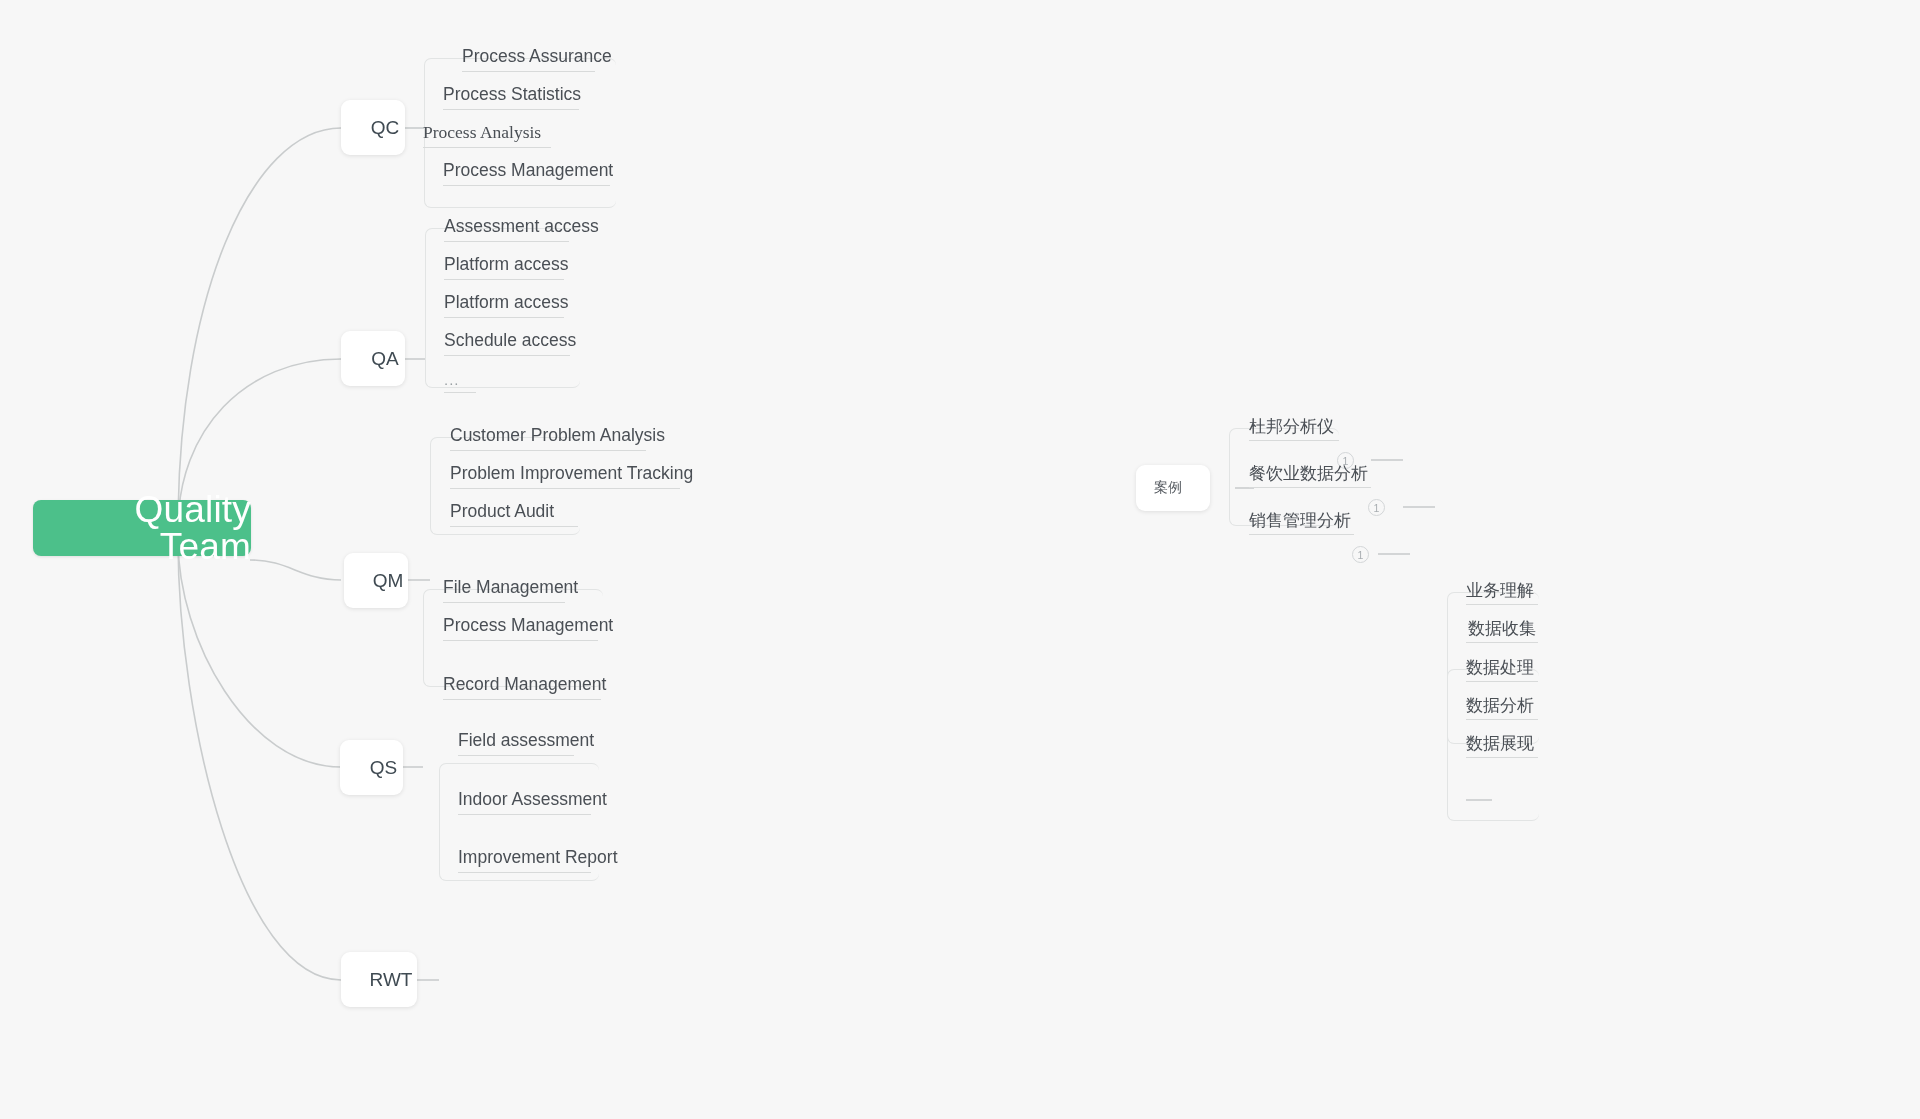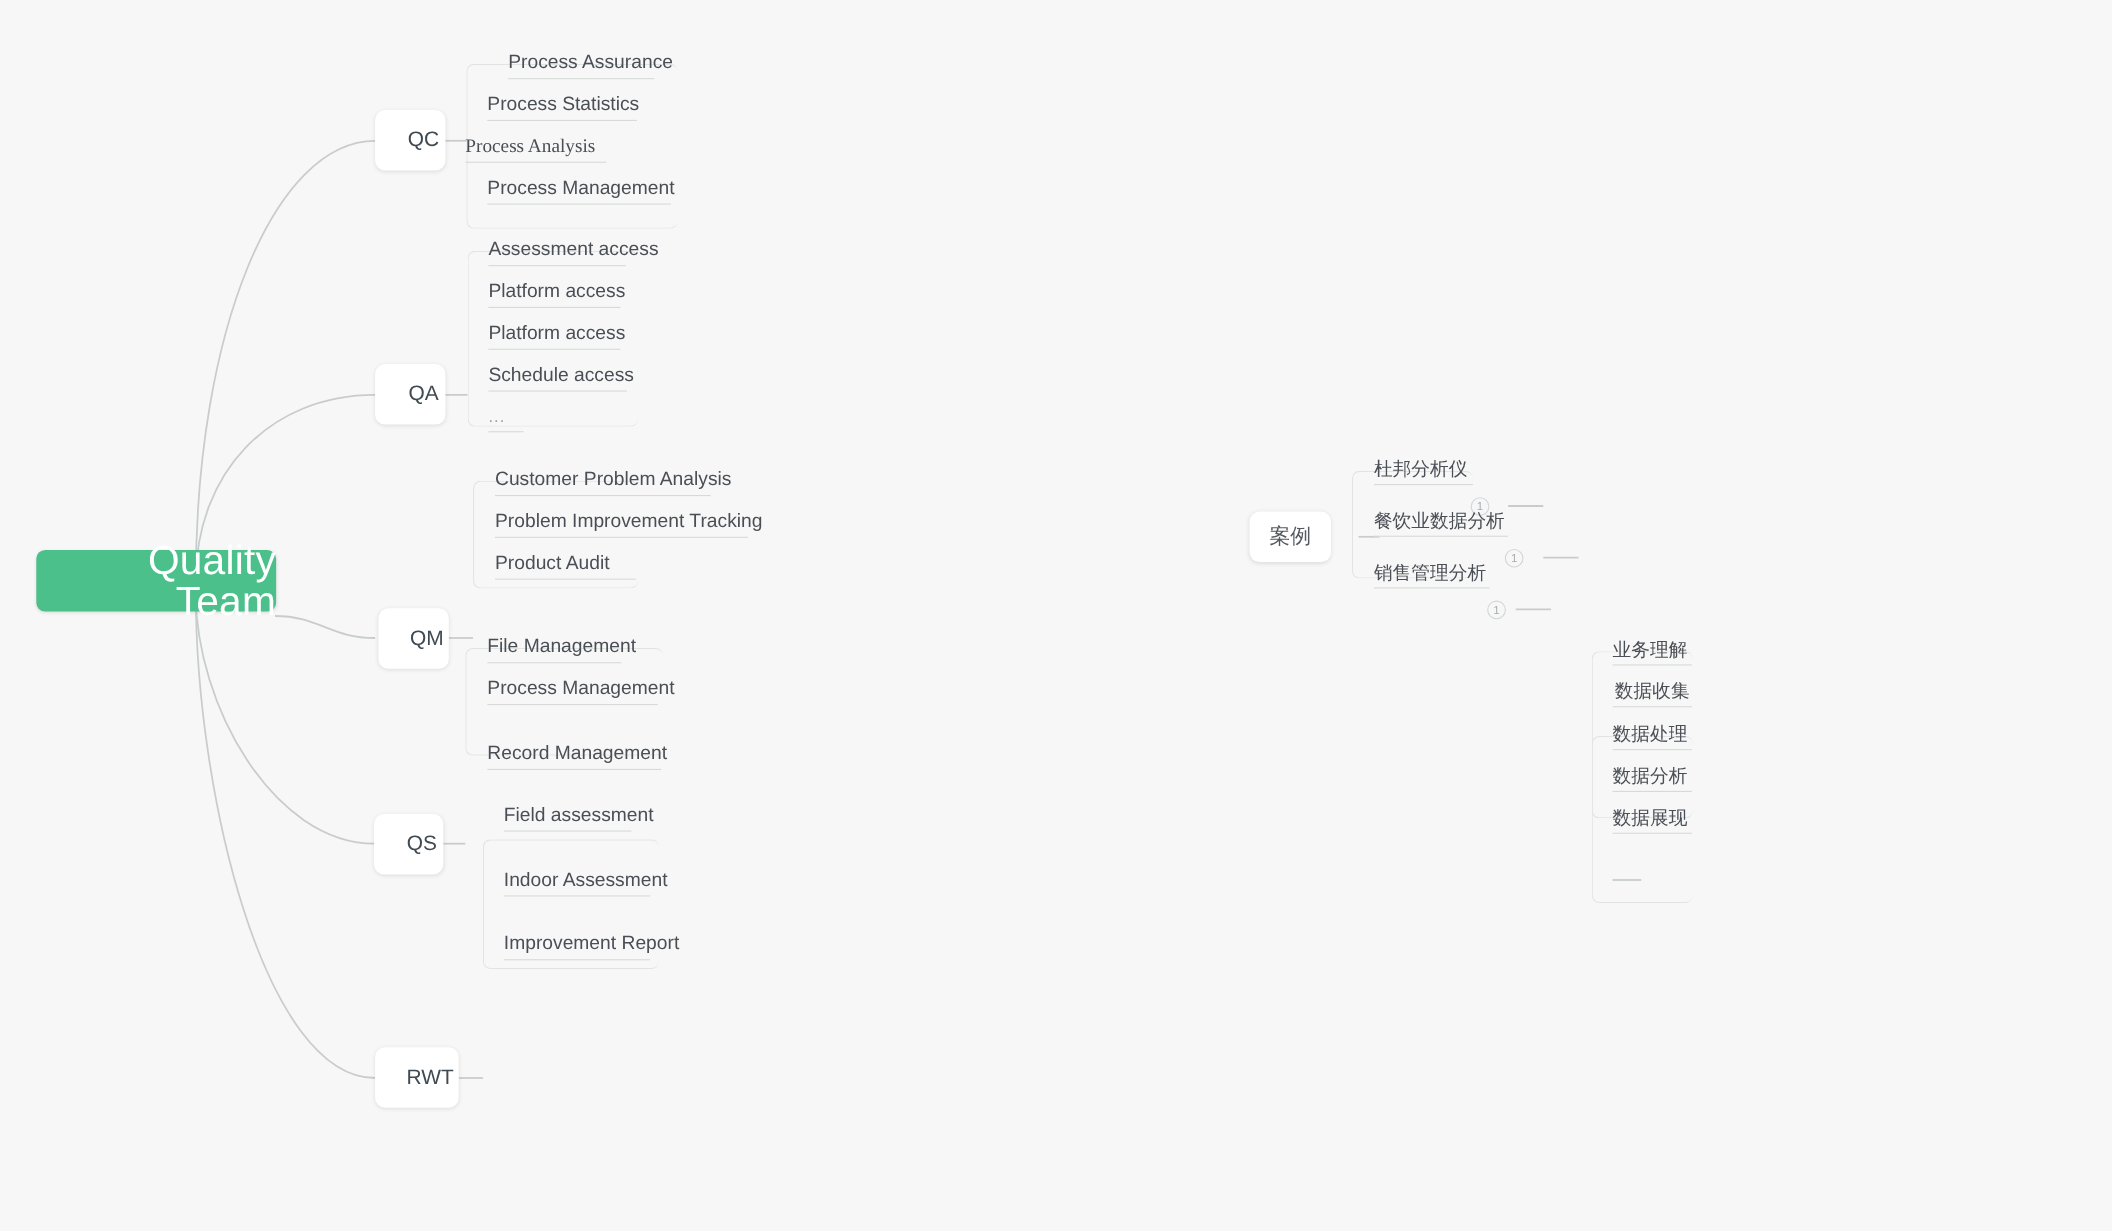--- a/index.html
+++ b/index.html
@@ -34,22 +34,22 @@
     border-radius:9px;
     font-size:19px;
     display:flex;align-items:center;justify-content:center;
     box-shadow:0 1px 4px rgba(0,0,0,.10);
   }
 
   .topic-node{
     background:#ffffff;
     color:#54595f;
     border-radius:9px;
-    font-size:19px;
-    display:flex;align-items:center;justify-content:flex-end;
+    font-size:14px;
+    display:flex;align-items:center;justify-content:flex-start;
     box-shadow:0 1px 4px rgba(0,0,0,.10);
     padding:0 18px;
     white-space:nowrap;
   }
 
   
   .leaf{
     position:absolute;
     font-size:17.5px;
     color:#4a4f55;

